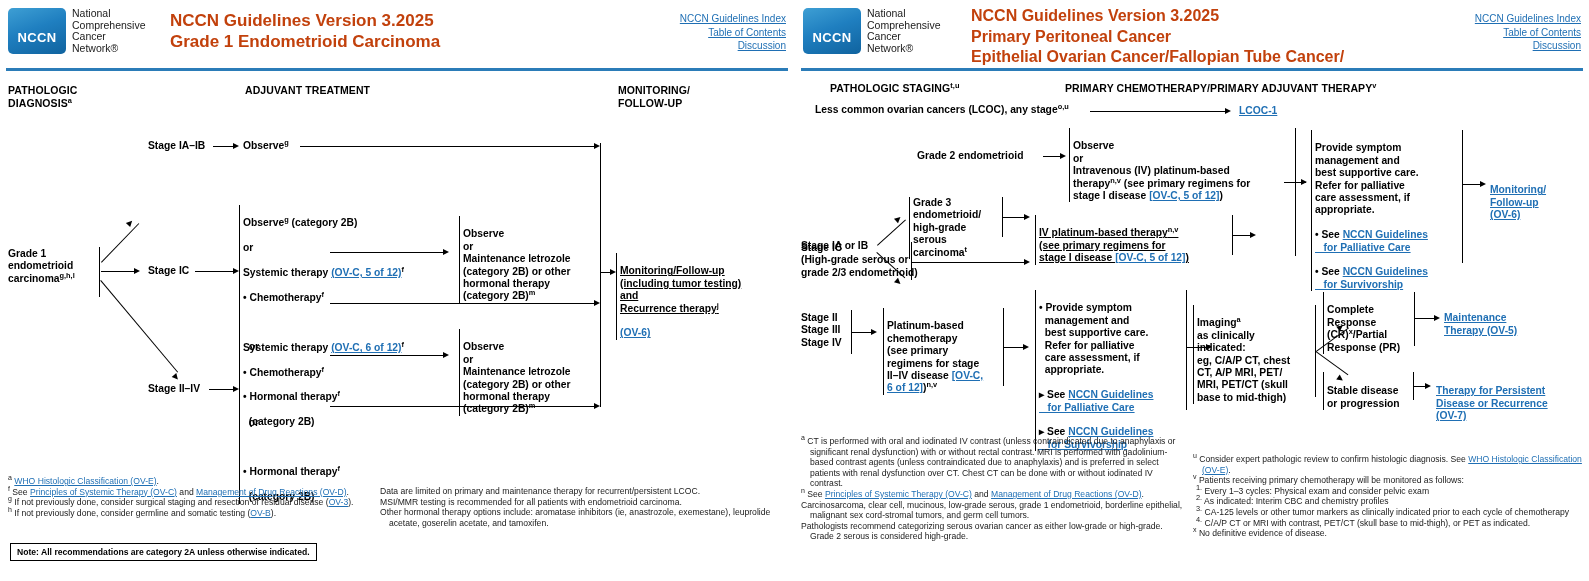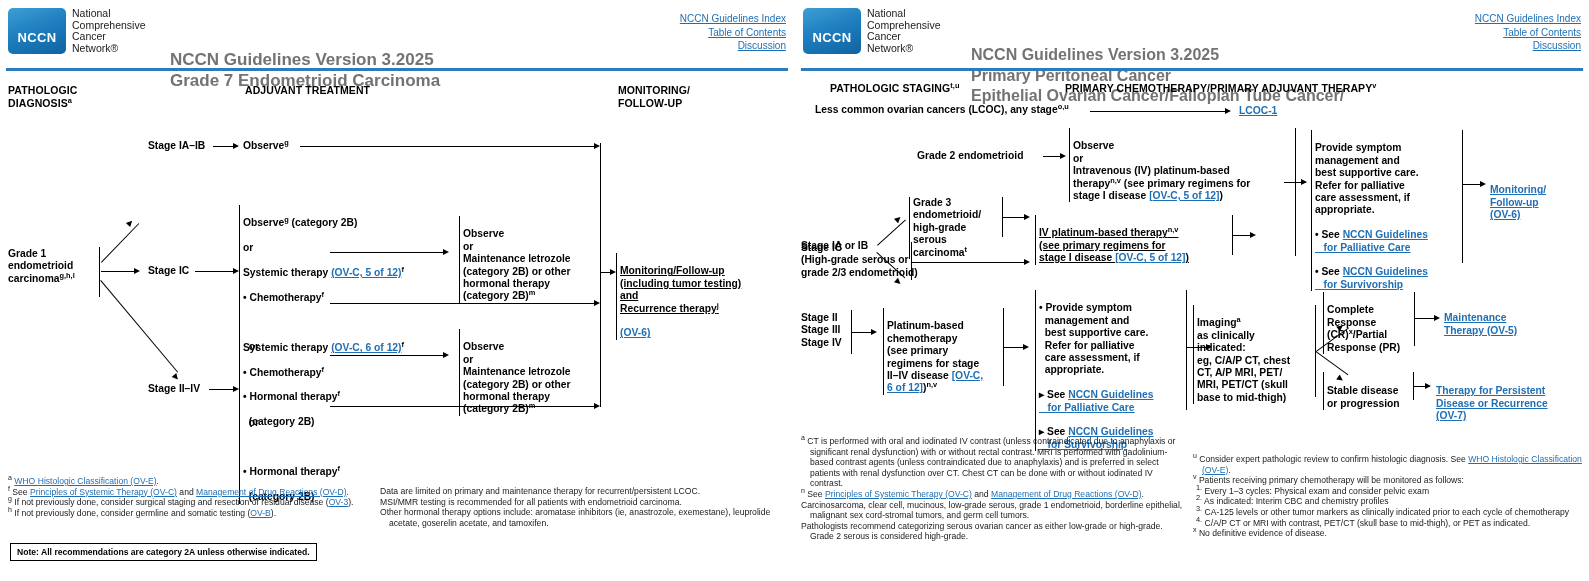--- a/index.html
+++ b/index.html
@@ -22,21 +22,21 @@
     background: linear-gradient(160deg, #3e9fd4 0%, #1f7fc0 45%, #10639f 100%);
     color: #fff; display: flex; align-items: flex-end; justify-content: center;
     font-weight: bold; font-size: 13px; letter-spacing: .3px; padding-bottom: 9px;
   }
   .logo-words {
     margin-left: 6px; font-size: 10.5px; line-height: 11.6px; color: #1a1a1a;
     white-space: nowrap;
   }
   .hdr-title {
     position: absolute; left: 170px; top: 10px;
-    font-size: 17px; font-weight: bold; line-height: 21px; color: #737373; margin-top: 39px;
+    font-size: 17px; font-weight: bold; line-height: 21px; color: #c2410c;
   }
   .hdr-title.sm { font-size: 16px; line-height: 20.5px; }
   .hdr-links {
     position: absolute; right: 8px; top: 12px; text-align: right;
     font-size: 10px; line-height: 13.5px;
   }
   .hdr-links a { color: #1f6fb4; text-decoration: underline; display: block; }
   .rule { position: absolute; left: 6px; right: 6px; top: 68px; height: 2.5px; background: #2b7cb8; }
 
   
@@ -88,21 +88,21 @@
   <div class="hdr">
     <div class="logo-wrap">
       <div class="logo-badge">NCCN</div>
       <div class="logo-words" style="white-space:pre-line;">National
 Comprehensive
 Cancer
 Network®</div>
     </div>
     <div class="hdr-title">
       <div>NCCN Guidelines Version 3.2025</div>
-      <div>Grade 7 Endometrioid Carcinoma</div>
+      <div>Grade 1 Endometrioid Carcinoma</div>
     </div>
     <div class="hdr-links">
       <a href="#">NCCN Guidelines Index</a>
       <a href="#">Table of Contents</a>
       <a href="#">Discussion</a>
     </div>
     <div class="rule"></div>
   </div>
 
   <div class="colhead" style="left:8px; top:84px; white-space:pre-line;">PATHOLOGIC<br>DIAGNOSIS<sup>a</sup></div>

